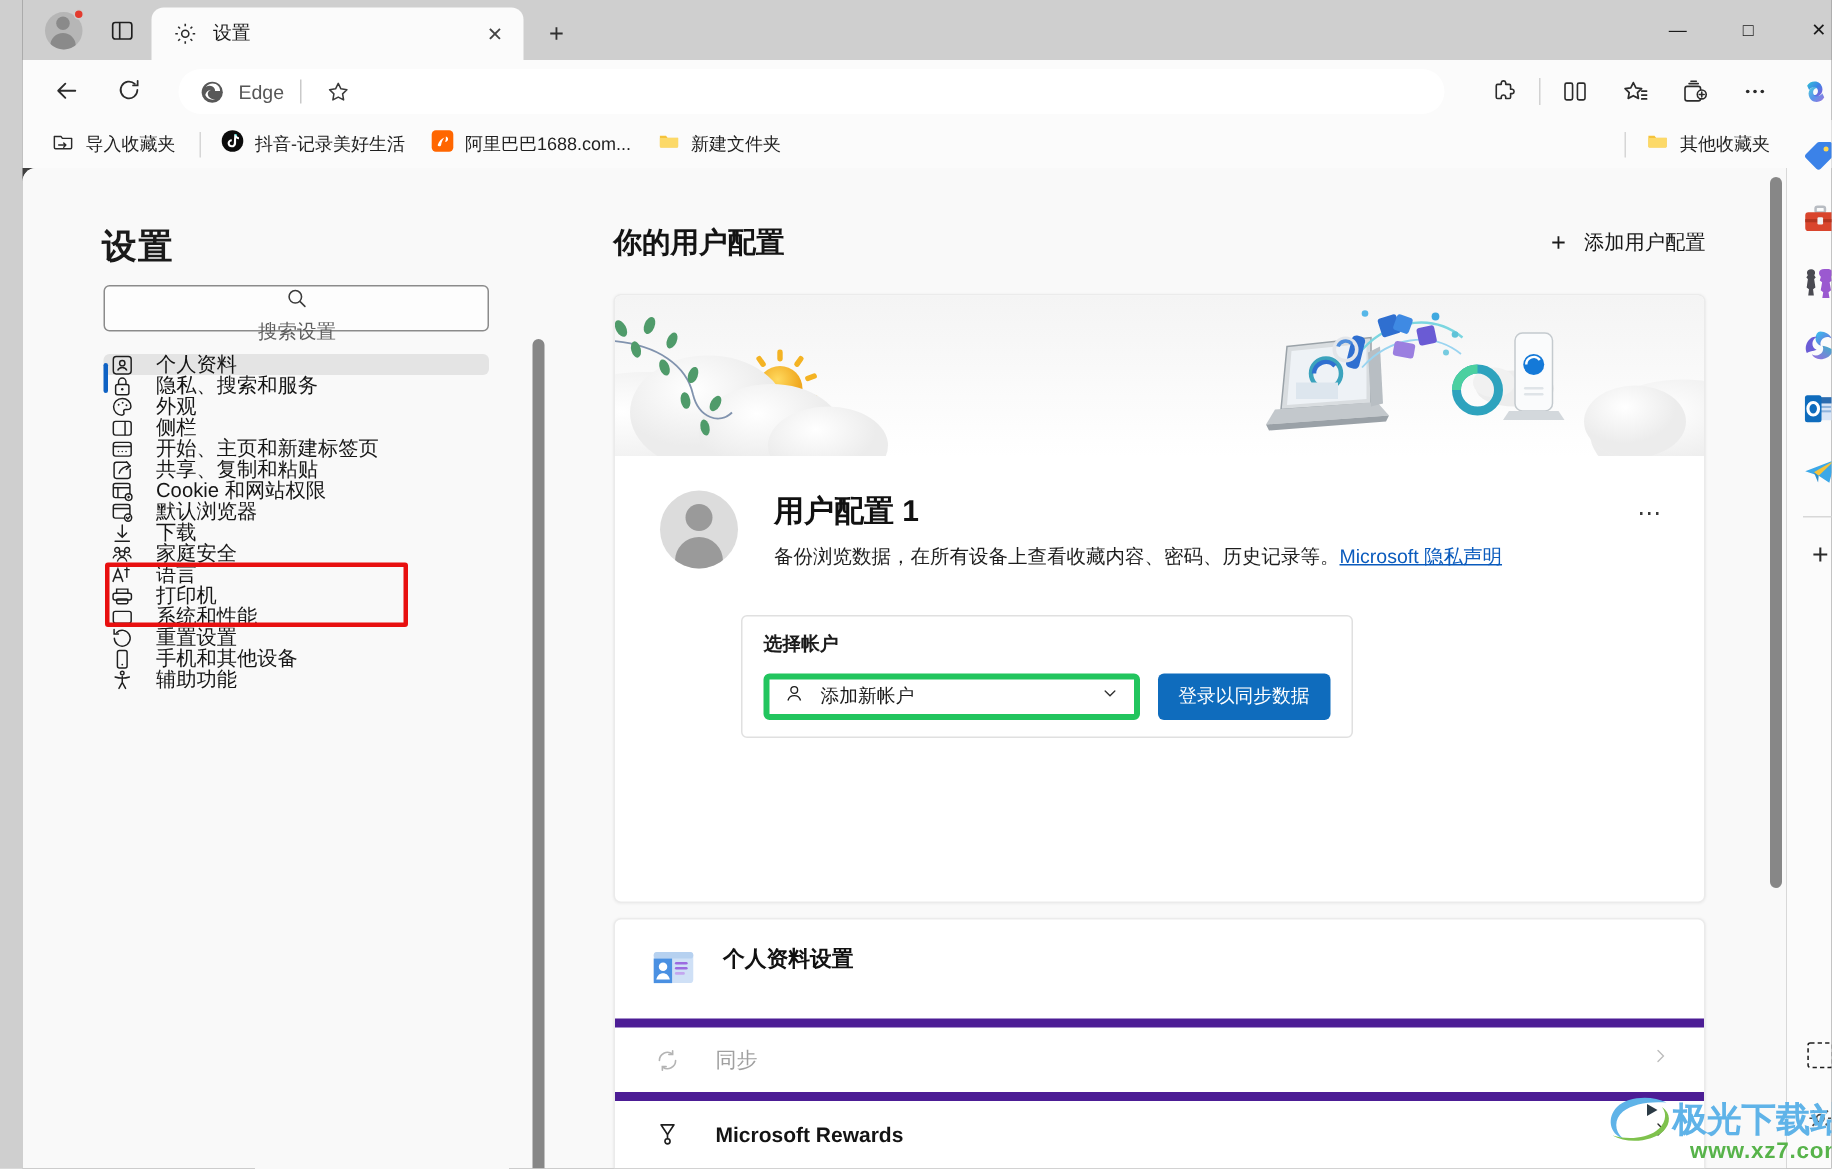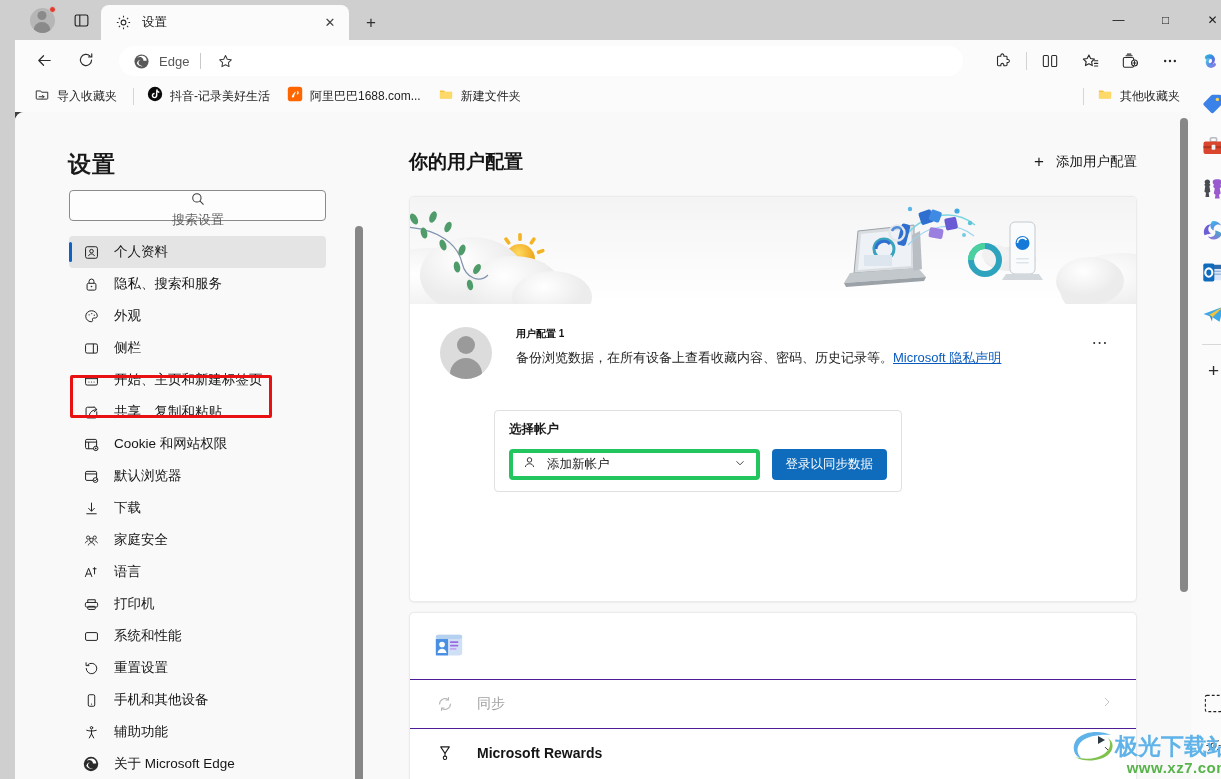--- a/index.html
+++ b/index.html
@@ -146,21 +146,21 @@
     position: absolute; left: 54px; top: 78px; width: 257px; height: 31px;
     background: #fdfdfd; border: 1px solid #8b8b8b; border-radius: 4px;
     display: flex; align-items: center; padding: 0 10px; flex-direction: column;
   }
   .search-icon { flex: 0 0 auto; color: #3b3b3b; }
   .search-caret { width: 1px; height: 15px; background: #202020; margin-left: 12px; }
   .search-ph { font-size: 13px; color: #5e5e5e; margin-left: 1px; }
   .navlist { position: absolute; left: 54px; top: 124px; width: 257px; }
   .navitem {
     position: relative; display: flex; align-items: center;
-    height: 32px; border-radius: 4px; padding-left: 13px; margin-bottom: 0;
+    height: 14px; border-radius: 4px; padding-left: 3px; margin-bottom: 0;
   }
   .navitem + .navitem { margin-top: 0; }
   .navitem.active { background: #e4e4e4; }
   .navitem.active::before {
     content: ""; position: absolute; left: 0; top: 6px; width: 3px; height: 20px;
     background: #0f62c4; border-radius: 2px;
   }
   .nav-ico {
     width: 18px; height: 18px; flex: 0 0 auto;
     display: flex; align-items: center; justify-content: center; color: #1f1f1f;
@@ -212,21 +212,21 @@
   }
   .big-avatar::before {
     content: ""; position: absolute; left: 50%; top: 9px; transform: translateX(-50%);
     width: 18px; height: 18px; border-radius: 50%; background: #9a9a9a;
   }
   .big-avatar::after {
     content: ""; position: absolute; left: 50%; top: 31px; transform: translateX(-50%);
     width: 32px; height: 24px; border-radius: 16px 16px 0 0; background: #9a9a9a;
   }
   .profile-info { margin-left: 24px; }
-  .profile-name { font-size: 10px; font-weight: bold; color: #111; }
+  .profile-name { font-size: 20px; font-weight: bold; color: #111; }
   .profile-desc { font-size: 13px; color: #1e1e1e; margin-top: 8px; }
   .profile-link { color: #0a5bbd; text-decoration: underline; }
   .more-dots {
     position: absolute; right: 22px; top: 132px; width: 28px; height: 26px;
     display: flex; align-items: center; justify-content: center;
     font-size: 16px; color: #3a3a3a; letter-spacing: 1px; border-radius: 4px;
   }
 
   .account-box {
     position: absolute; left: 84px; top: 213px; width: 408px; height: 82px;
@@ -248,21 +248,21 @@
   }
 
   .card-list { top: 500px; height: 300px; }
   .list-head { display: flex; align-items: flex-start; padding: 17px 0 17px 23px; }
   .list-head-ico { width: 32px; height: 32px; flex: 0 0 auto; }
   .list-head-txt { margin-left: 17px; }
   .lh-title { font-size: 14.5px; font-weight: bold; color: #111; }
   .lh-sub { font-size: 12.5px; color: #1f1f1f; margin-top: 7px; }
   .list-row {
     position: relative; display: flex; align-items: center; height: 49px;
-    border-top: 1px solid #4c1d95; padding-left: 25px;
+    border-top: 6px solid #4c1d95; padding-left: 25px;
   }
   .row-ico { width: 20px; height: 20px; flex: 0 0 auto; display: flex; align-items: center; justify-content: center; }
   .row-label { font-size: 14px; font-weight: bold; color: #141414; margin-left: 22px; }
   .row-label.dim { color: #a0a0a0; font-weight: normal; }
   .row-chev { position: absolute; right: 22px; color: #2a2a2a; }
   .row-chev.dim { color: #bcbcbc; }
 
   .main-scrollbar { position: absolute; right: 0; top: 0; width: 14px; height: 667px; background: transparent; }
   .main-scrollthumb {
     position: absolute; left: 3px; top: 6px; width: 8px; height: 474px;
@@ -711,30 +711,20 @@
           <span class="nav-ico">
             <svg width="17" height="17" viewBox="0 0 20 20" fill="none" stroke="#1f1f1f" stroke-width="1.15" stroke-linecap="round">
               <circle cx="10" cy="4.4" r="1.4"></circle>
               <path d="M4.4 7.4c3.6 1.2 7.6 1.2 11.2 0"></path>
               <path d="M10 7v4.6M10 11.6l-2.6 4.8M10 11.6l2.6 4.8"></path>
             </svg>
           </span>
           <span class="nav-label">辅助功能</span>
         </div>
 
-        <div class="navitem">
-          <span class="nav-ico">
-            <svg width="18" height="18" viewBox="0 0 20 20">
-              <circle cx="10" cy="10" r="8" fill="#2b2b2b"></circle>
-              <path d="M4.8 12c1.3 2.8 4.5 4 7.6 3-2.7.4-5-.8-5.6-3-.5-1.9.7-3.5 2.5-4-2.2.1-4 1.7-4.5 4z" fill="#fff"></path>
-              <path d="M10.3 4c-2.1 0-3.9.9-5 2.4 1.4-1 3.4-1.2 4.9-.3 1.5.8 2.1 2.2 1.9 3.4h3.7c.2-3-2.3-5.5-5.5-5.5z" fill="#fff"></path>
-            </svg>
-          </span>
-          <span class="nav-label">关于 Microsoft Edge</span>
-        </div>
       </div>
 
       <div class="redbox"></div>
 
       <div class="nav-scrollbar">
         <div class="nav-scrollthumb"></div>
       </div>
     </div>
 
     <div class="panel-sep"></div>
@@ -889,20 +879,21 @@
               <rect x="3" y="5" width="28" height="4.6" rx="2.2" fill="#b6d1f0"></rect>
               <rect x="3" y="9.6" width="13" height="17.4" fill="#4a90e2"></rect>
               <circle cx="9.6" cy="15.4" r="3" fill="#fff"></circle>
               <path d="M4.8 24.4c.7-3 2.6-4.4 4.8-4.4s4.1 1.4 4.8 4.4z" fill="#fff"></path>
               <rect x="18" y="12" width="9" height="1.8" rx=".9" fill="#9b6ae0"></rect>
               <rect x="18" y="15.6" width="9" height="1.8" rx=".9" fill="#9b6ae0"></rect>
               <rect x="18" y="19.2" width="7" height="1.8" rx=".9" fill="#c3a6ef"></rect>
             </svg>
           </span>
           <div class="list-head-txt">
+            <div class="lh-title">个人资料设置</div>
           </div>
         </div>
 
         <div class="list-row">
           <span class="row-ico">
             <svg width="18" height="18" viewBox="0 0 20 20" fill="none" stroke="#b4b4b4" stroke-width="1.2" stroke-linecap="round">
               <path d="M4 10a6 6 0 0 1 9.6-4.8"></path>
                 <path d="M13.8 2.8v2.8h-2.8"></path>
               <path d="M16 10a6 6 0 0 1-9.6 4.8"></path>
                 <path d="M6.2 17.2v-2.8H9"></path>

